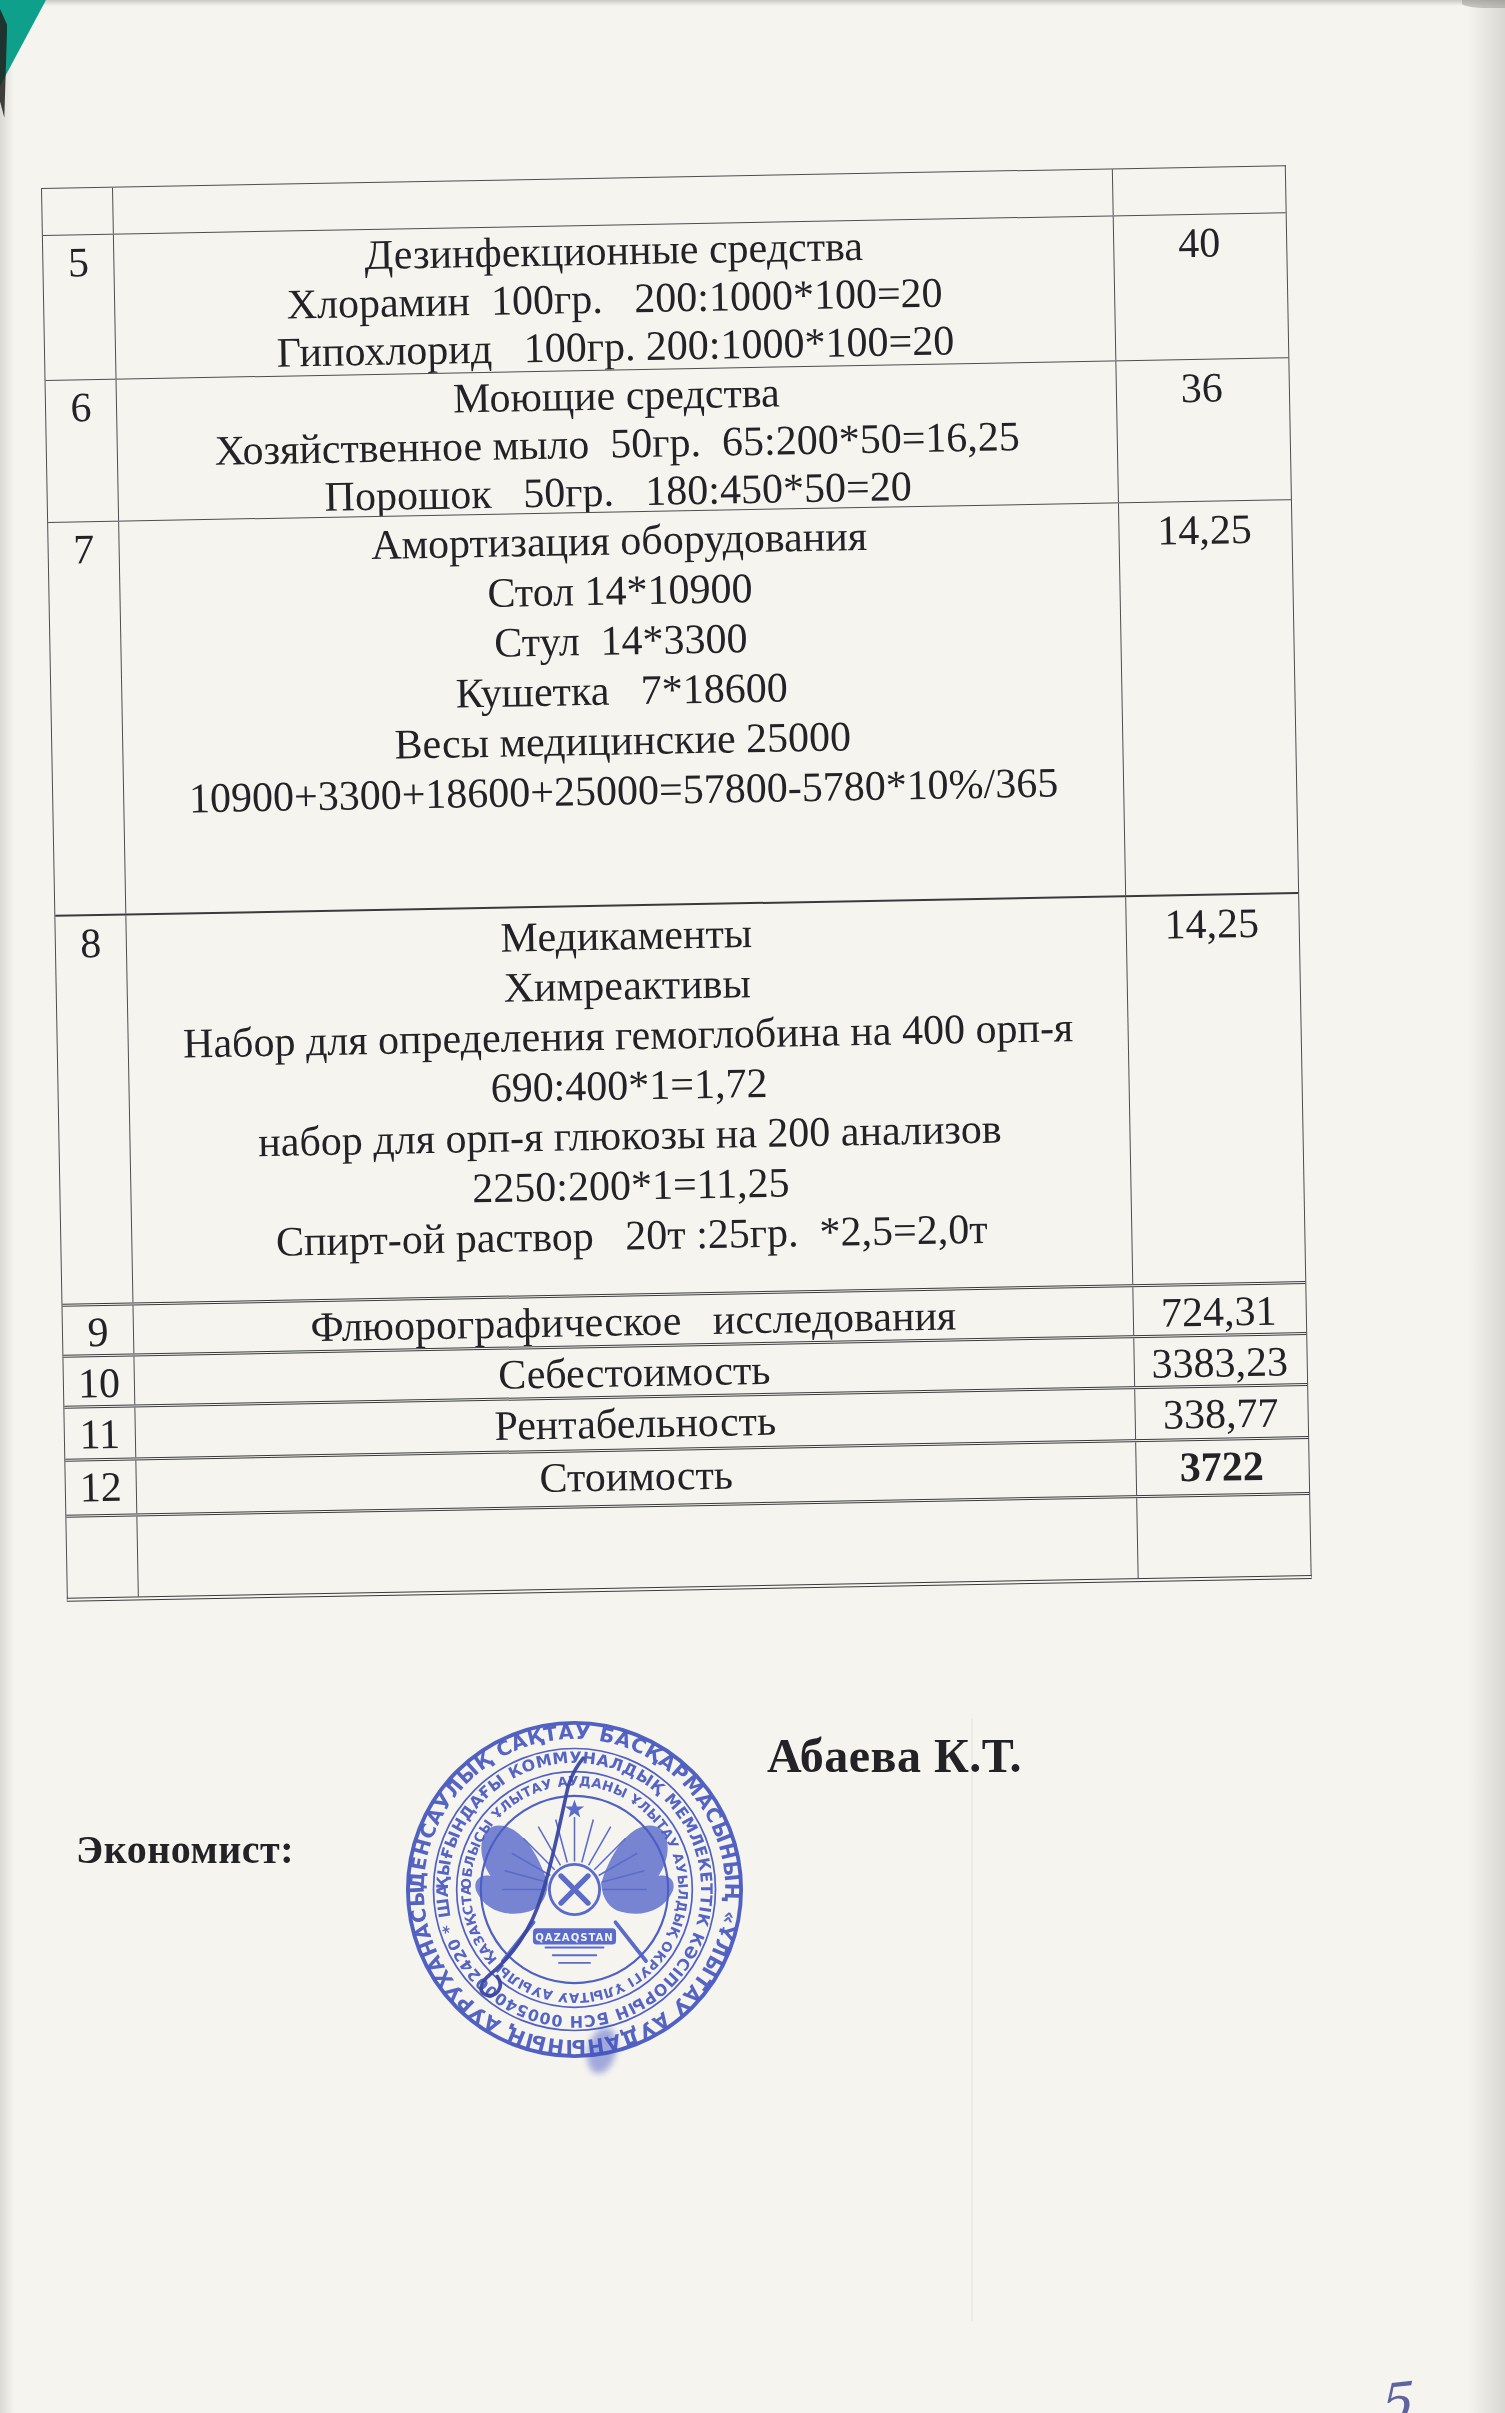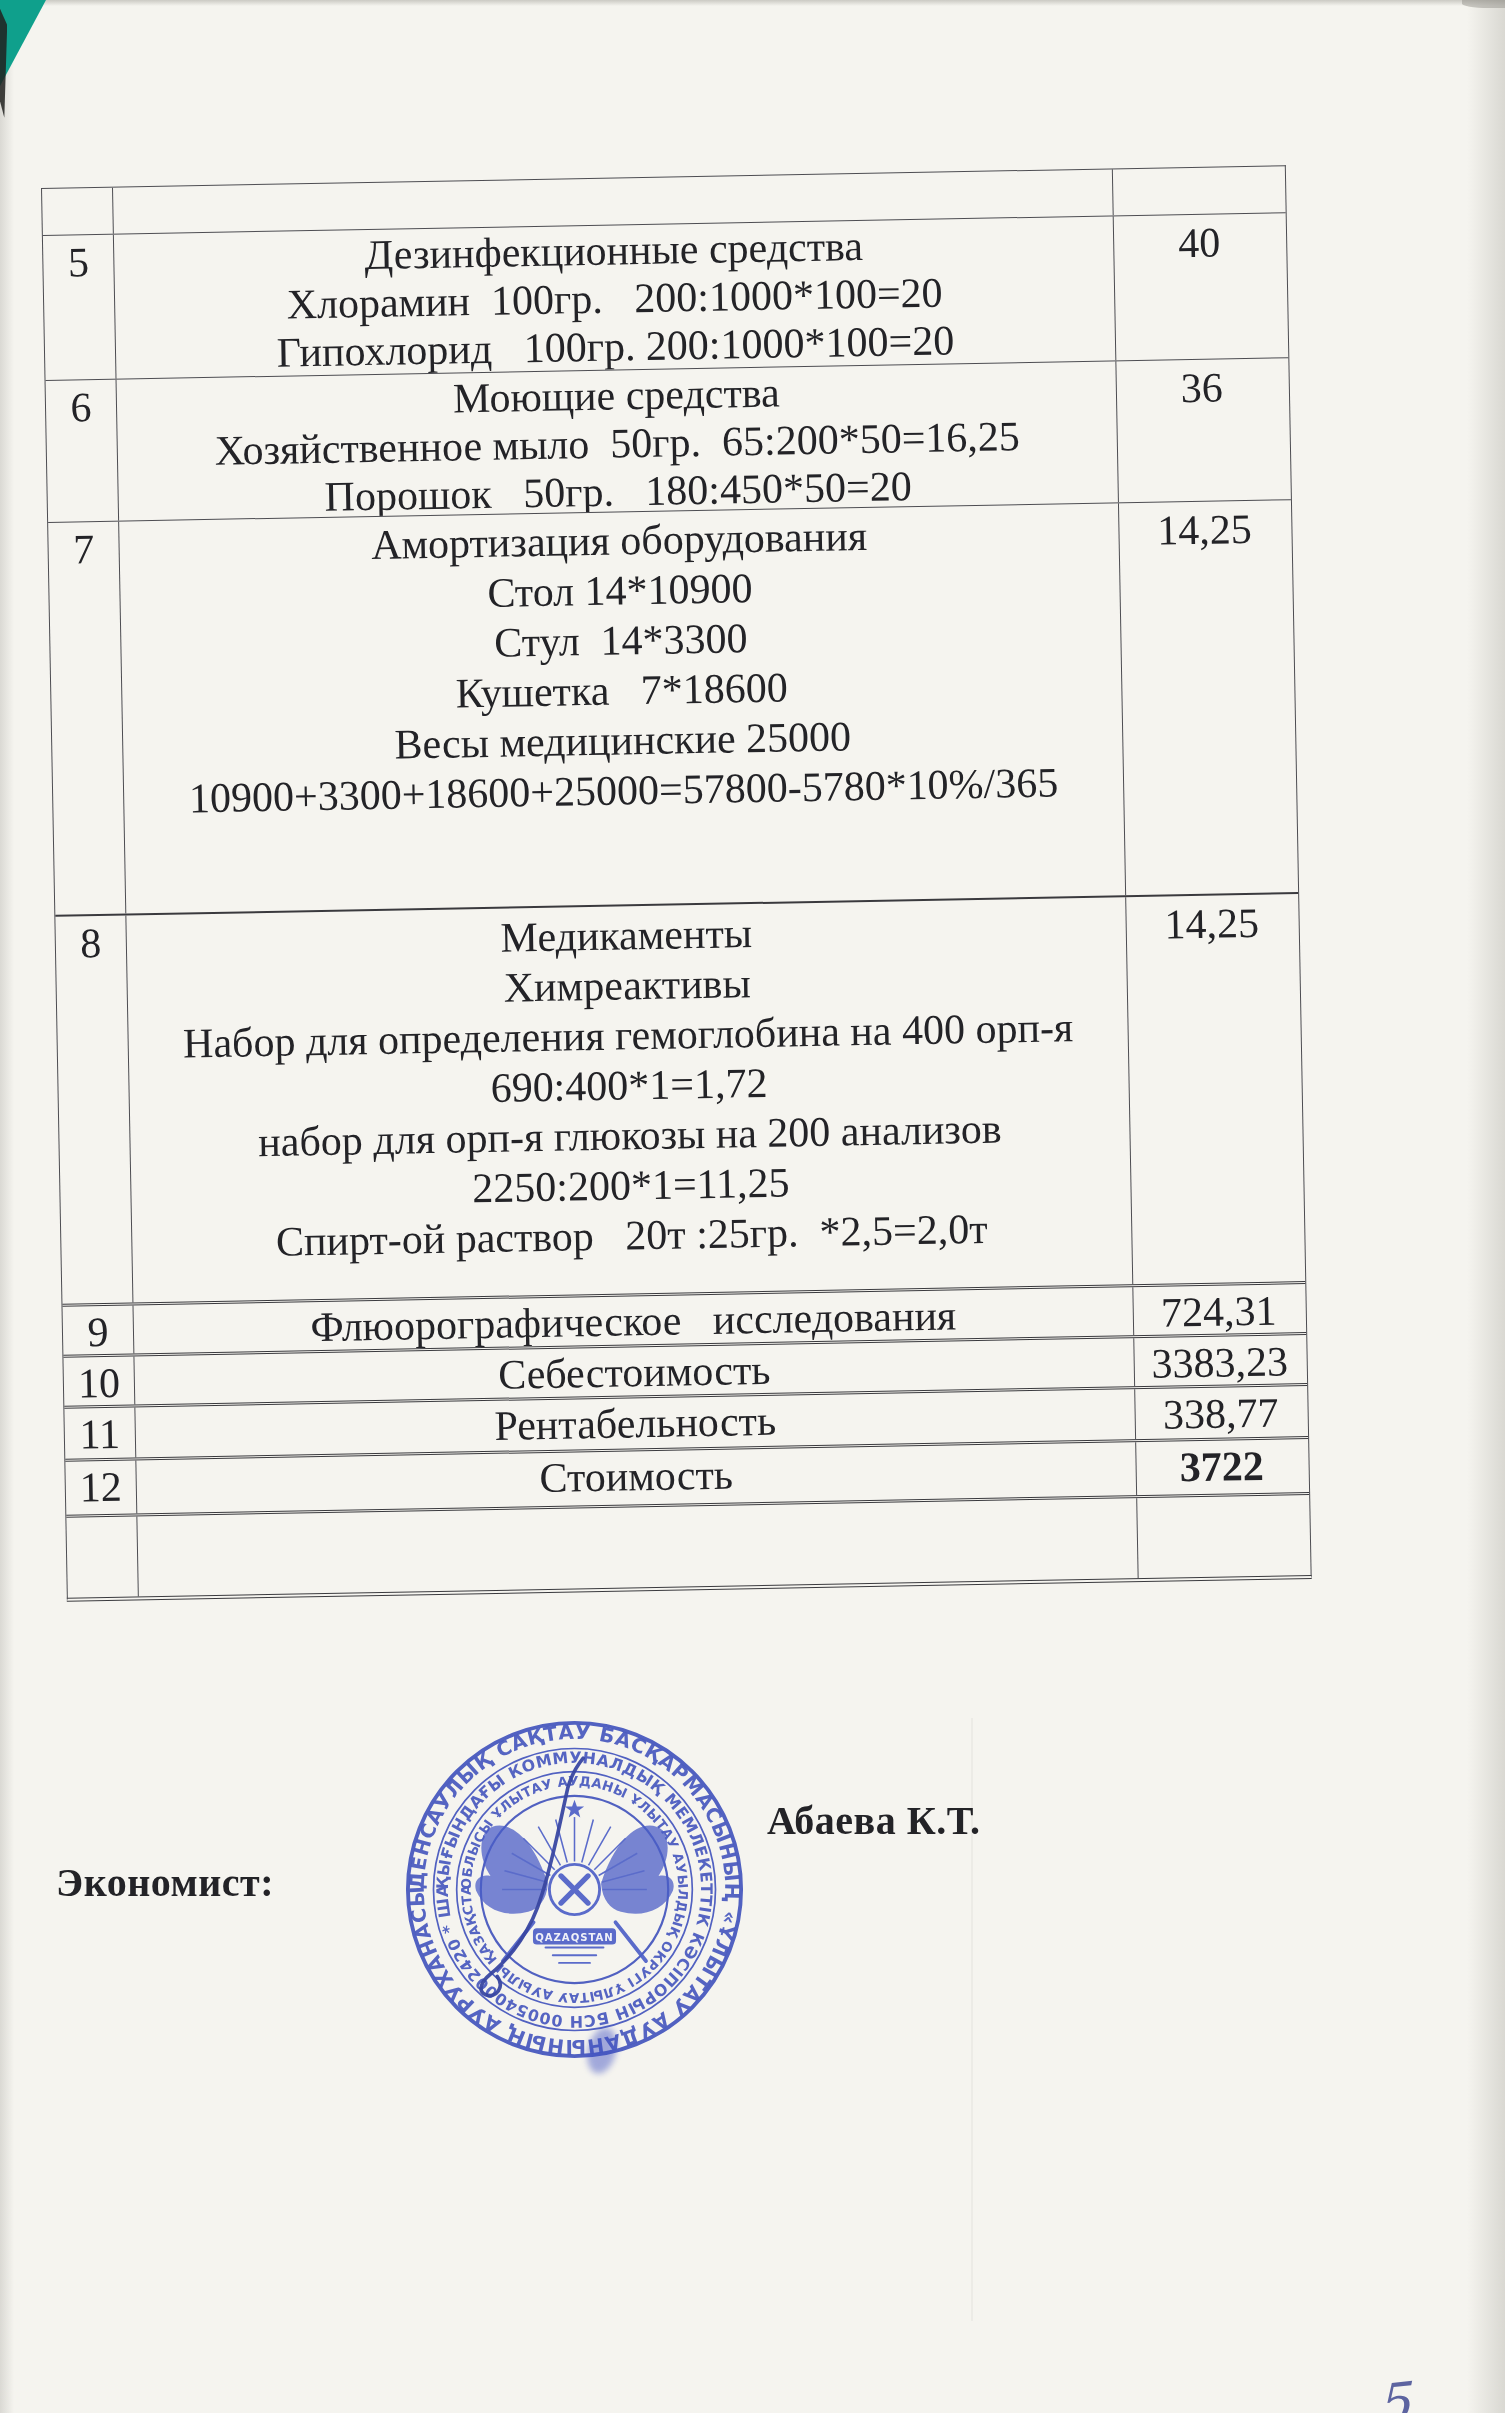--- a/index.html
+++ b/index.html
@@ -58,23 +58,23 @@
   .r8 .desc{line-height:50px;padding-top:3.9px;}
   .r9{height:51px;border-top:3.9px double var(--line-dark);}
   .r10{height:51px;border-top:3.9px double var(--line-dark);}
   .r11{height:53px;border-top:3.9px double var(--line-dark);}
   .r12{height:56px;border-top:3.9px double var(--line-dark);}
   .r12 .value{font-weight:bold;}
   .rempty{height:83px;border-top:3.9px double var(--line-dark);}
   .r9 .num,.r10 .num,.r11 .num,.r12 .num{padding-top:2.9px;}
   .r9 .value,.r10 .value,.r11 .value,.r12 .value{padding-top:2.9px;}
   
-  .sig-label{position:absolute;left:56px;top:1826px;font-size:40px;font-weight:bold;
-    letter-spacing:0.5px;margin-top:33px;}
-  .sig-name{position:absolute;left:767px;top:1797px;font-size:40px;font-weight:bold;
+  .sig-label{position:absolute;left:76px;top:1826px;font-size:40px;font-weight:bold;
+    letter-spacing:0.5px;}
+  .sig-name{position:absolute;left:767px;top:1728px;font-size:48px;font-weight:bold;
     letter-spacing:0.5px;}
   
   .stamp-svg{position:absolute;left:391px;top:1706px;width:367px;height:367px;opacity:.93;}
   .stamp-drip{position:absolute;left:588px;top:2027px;width:28px;height:47px;
     background:#3c4ec2;opacity:.45;border-radius:50%;filter:blur(3.4px);transform:rotate(14deg);}
   
   .page-number{position:absolute;left:1381px;top:2372px;font-size:53px;font-style:italic;
     color:#5d64a0;transform:rotate(-6deg) skewX(-8deg);font-family:"DejaVu Serif",serif;}
 </style>
 </head>

